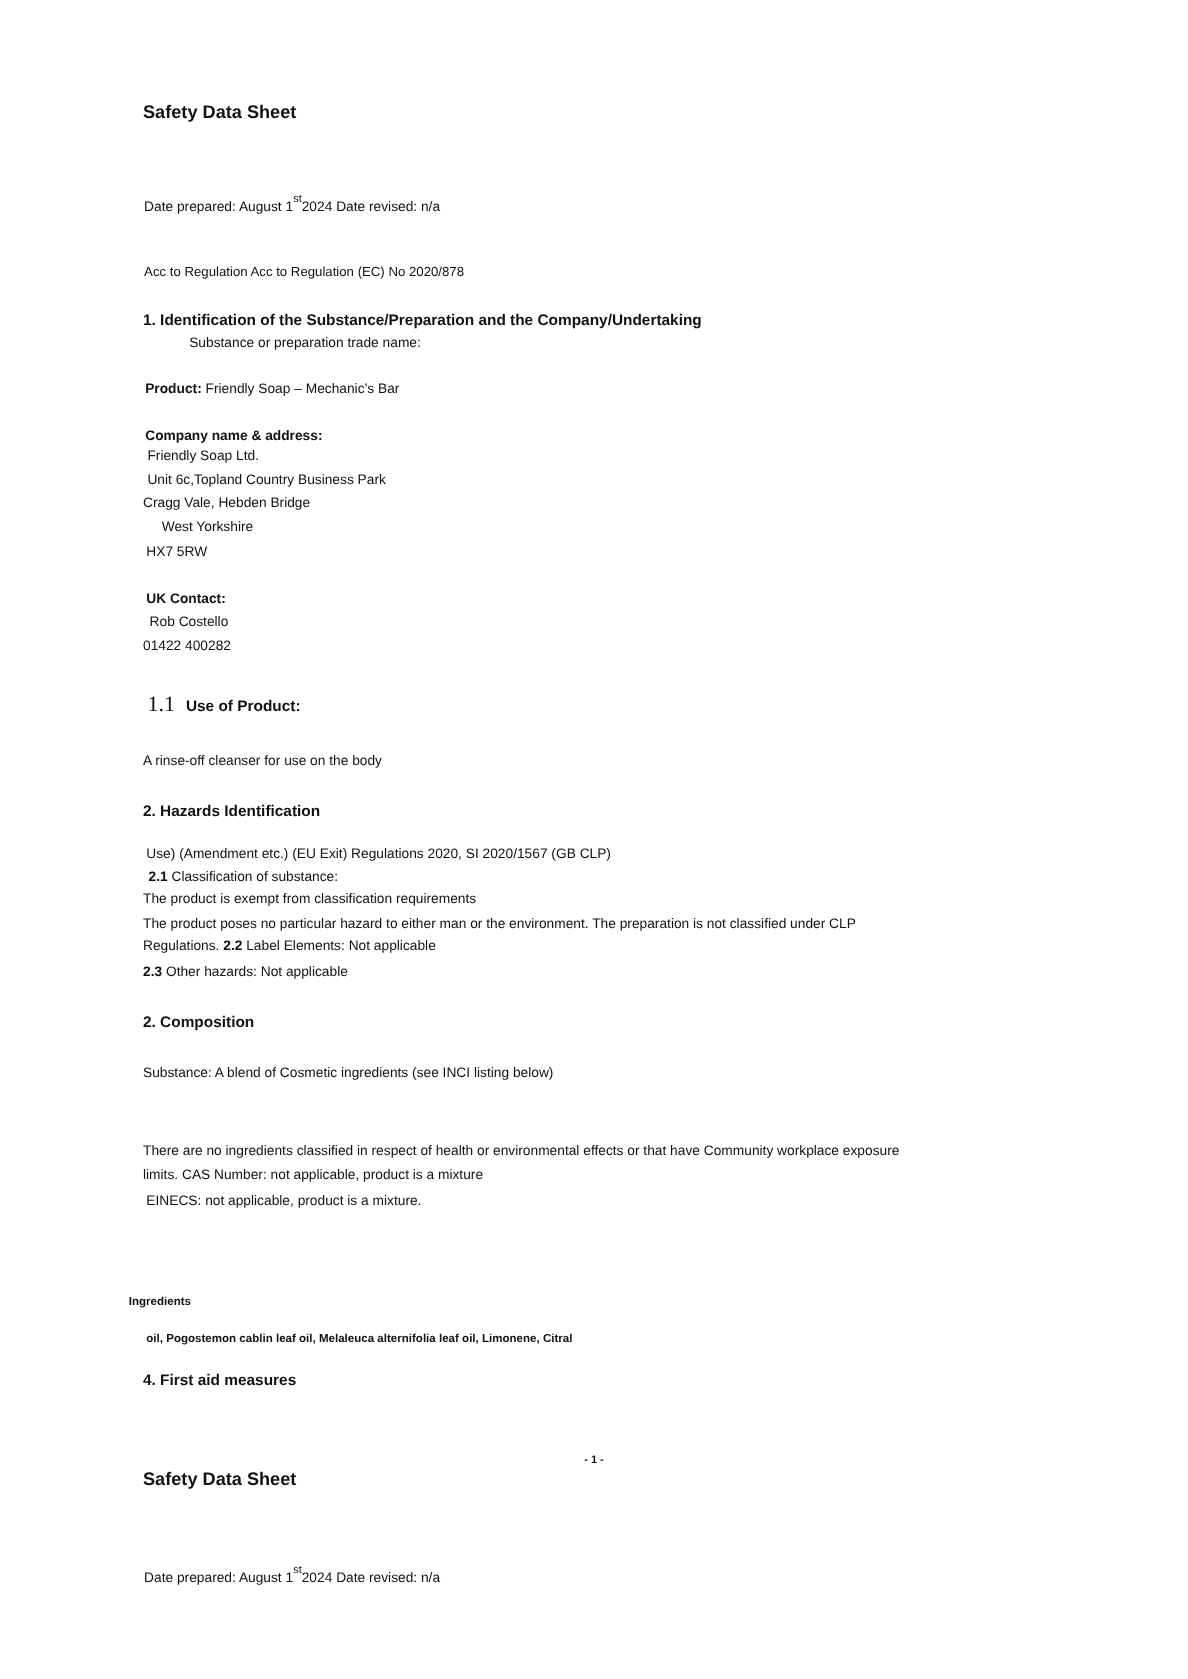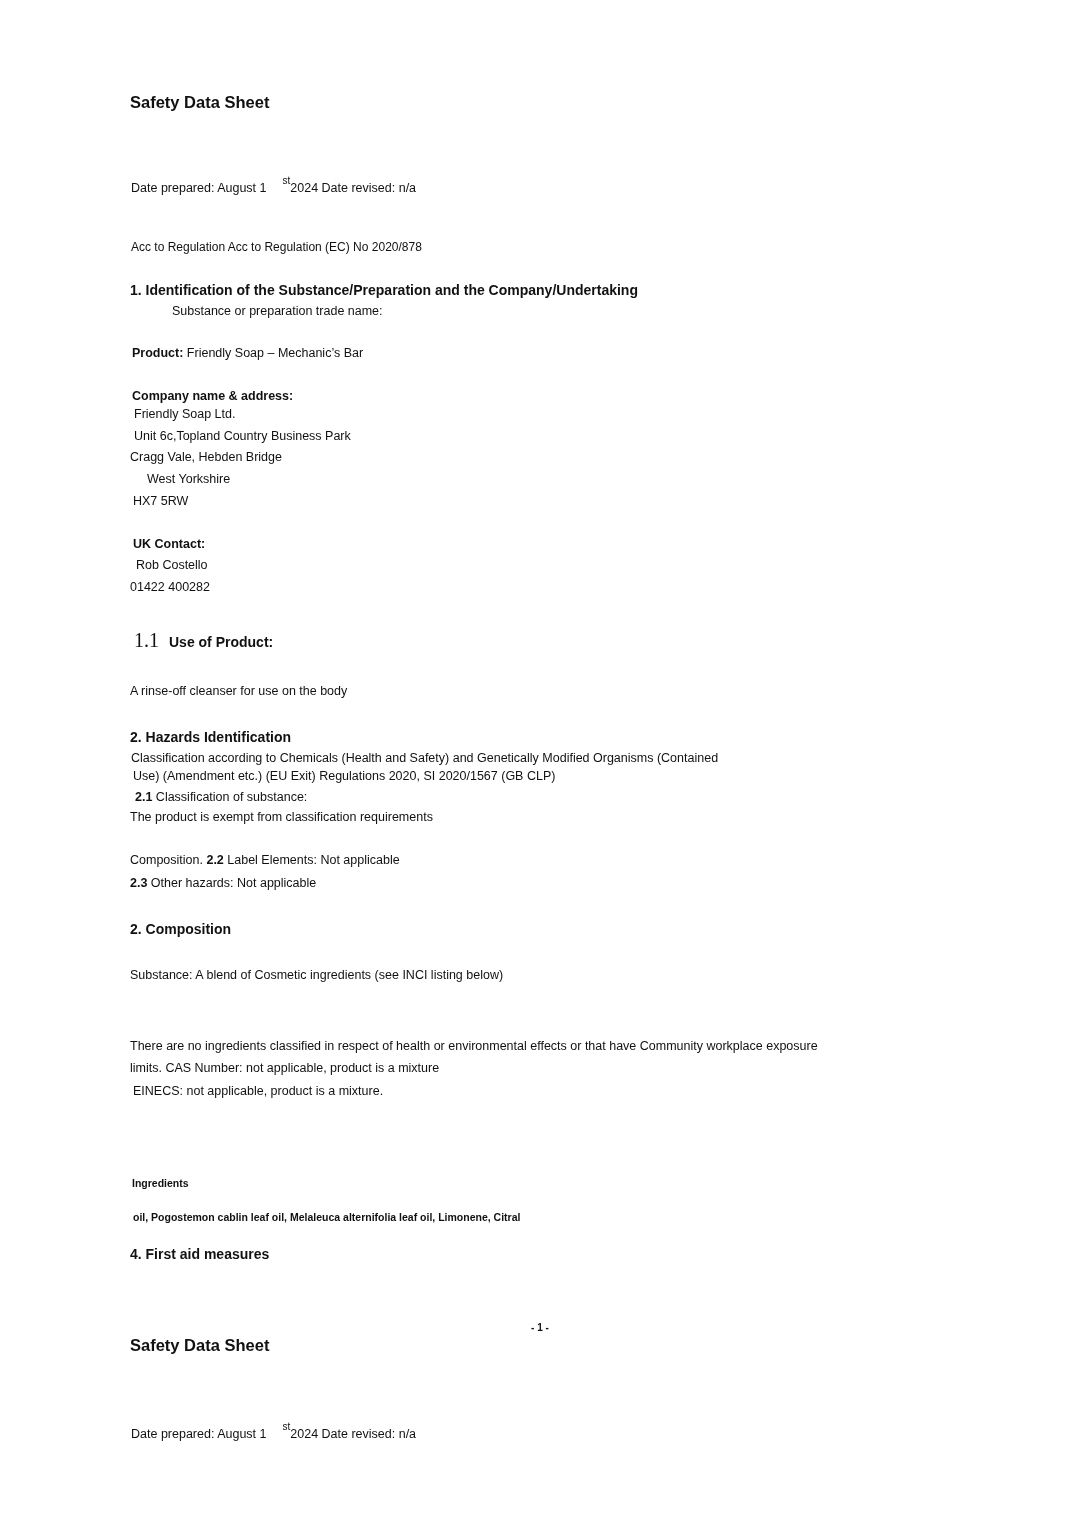--- a/index.html
+++ b/index.html
@@ -25,21 +25,20 @@
   .b { font-weight: bold; }
   .h1 { font-size: 16.5px; font-weight: bold; line-height: 19px; }
   .h2 { font-size: 14px; font-weight: bold; }
   .small { font-size: 12px; }
   .tinyb { font-size: 10.5px; font-weight: bold; line-height: 13px; }
   .footer-num { font-size: 10px; font-weight: bold; }
   .sup {
     font-size: 10px;
     position: relative;
     top: -8px;
-    margin-left: 16px;
   }
   .serifnum {
     font-family: "Liberation Serif", serif;
     font-size: 20px;
     font-weight: 400;
   }
   .center { left: 0; width: 1080px; text-align: center; }
 </style>
 </head>
 <body>
@@ -66,34 +65,34 @@
 
   <div class="ln b" style="left:133px; top:537px;">UK Contact:</div>
   <div class="ln" style="left:136px; top:558px;">Rob Costello</div>
   <div class="ln" style="left:130px; top:580px;">01422 400282</div>
 
   <div class="ln" style="left:134px; top:633px;"><span class="serifnum">1.1</span><span class="h2" style="margin-left:10px;">Use of Product:</span></div>
 
   <div class="ln" style="left:130px; top:684px;">A rinse-off cleanser for use on the body</div>
 
   <div class="ln h2" style="left:130px; top:730px;">2. Hazards Identification</div>
-  <div class="ln" style="left:131px; top:751px;">Classification according to Chemicals (Health and Safety) and Genetically Modified Organisms (Contained</div>
   <div class="ln" style="left:133px; top:769px;">Use) (Amendment etc.) (EU Exit) Regulations 2020, SI 2020/1567 (GB CLP)</div>
   <div class="ln" style="left:135px; top:790px;"><span class="b">2.1</span><span> Classification of substance:</span></div>
   <div class="ln" style="left:130px; top:810px;">The product is exempt from classification requirements</div>
-  <div class="ln" style="left:130px; top:853px;"><span>Composition. </span><span class="b">2.2</span><span> Label Elements: Not applicable</span></div>
+  <div class="ln" style="left:130px; top:833px;">The product poses no particular hazard to either man or the environment. The preparation is not classified under CLP</div>
+  <div class="ln" style="left:130px; top:853px;"><span>Regulations. </span><span class="b">2.2</span><span> Label Elements: Not applicable</span></div>
   <div class="ln" style="left:130px; top:876px;"><span class="b">2.3</span><span> Other hazards: Not applicable</span></div>
 
   <div class="ln h2" style="left:130px; top:922px;">2. Composition</div>
   <div class="ln" style="left:130px; top:968px;">Substance: A blend of Cosmetic ingredients (see INCI listing below)</div>
   <div class="ln" style="left:130px; top:1039px;">There are no ingredients classified in respect of health or environmental effects or that have Community workplace exposure</div>
   <div class="ln" style="left:130px; top:1061px;">limits. CAS Number: not applicable, product is a mixture</div>
   <div class="ln" style="left:133px; top:1084px;">EINECS: not applicable, product is a mixture.</div>
 
-  <div class="ln tinyb" style="left:132px; top:1177px;">Ingredients</div>
+  <div class="ln tinyb" style="left:117px; top:1177px;">Ingredients</div>
   <div class="ln tinyb" style="left:133px; top:1211px;">oil, Pogostemon cablin leaf oil, Melaleuca alternifolia leaf oil, Limonene, Citral</div>
 
   <div class="ln h2" style="left:130px; top:1247px;">4. First aid measures</div>
 
   <div class="ln footer-num center" style="top:1320px;">- 1 -</div>
 
   <div class="ln h1" style="left:130px; top:1336px;">Safety Data Sheet</div>
 
   <div class="ln" style="left:131px; top:1427px;"><span>Date prepared: August 1</span><span class="sup">st</span><span>2024 Date revised: n/a</span></div>
 

